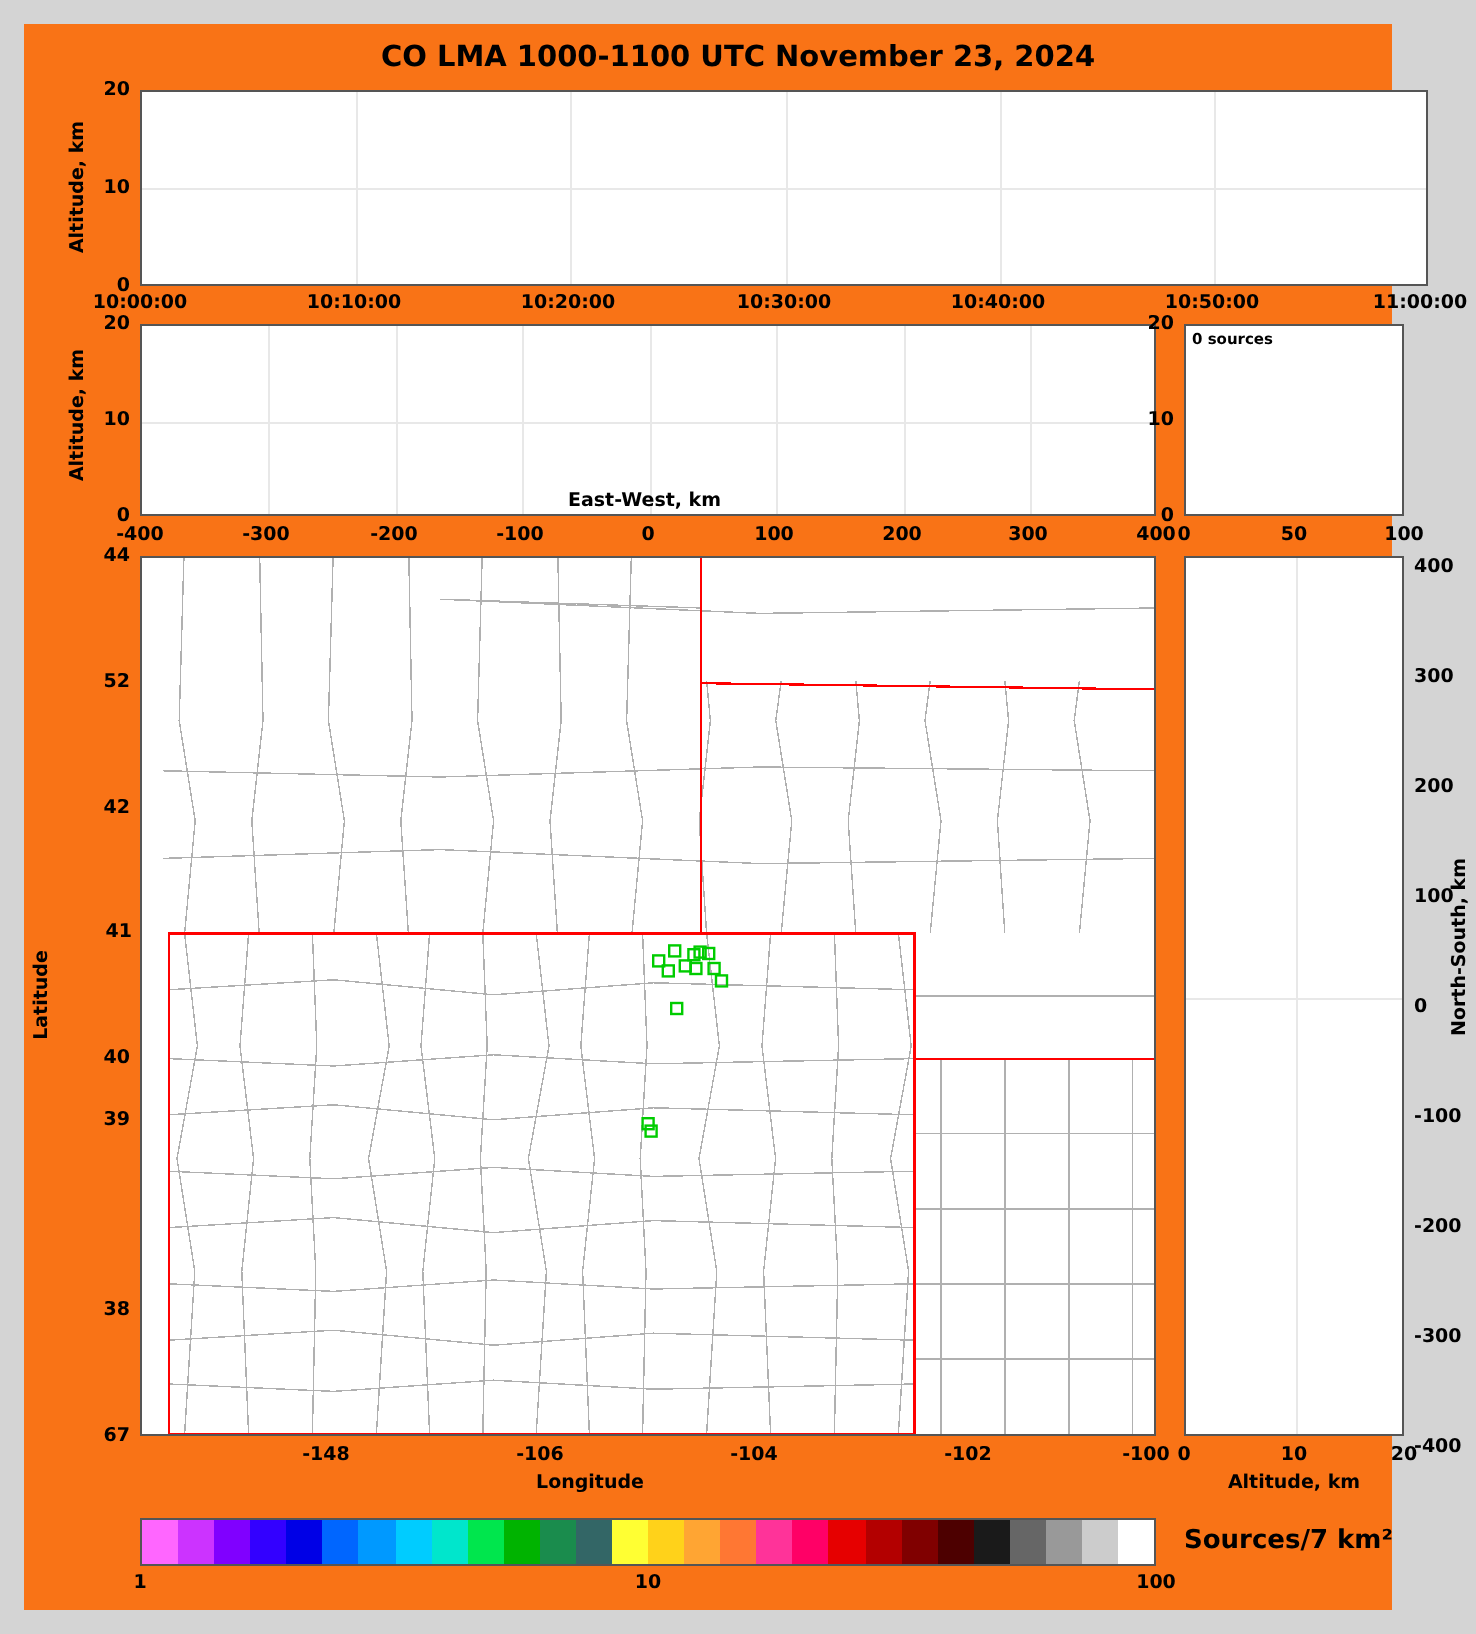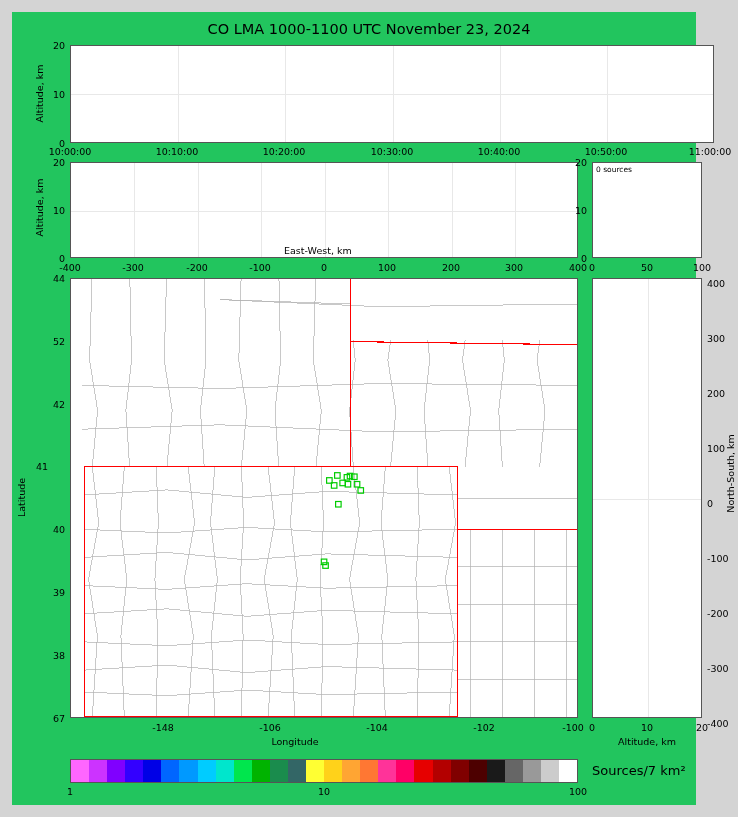--- a/index.html
+++ b/index.html
@@ -6,21 +6,22 @@
   body {
     width:738px; height:817px;
     background:#d4d4d4;
     font-family:"DejaVu Sans", sans-serif;
     overflow:hidden;
   }
   #page {
     position:absolute;
     left:12px; top:12px;
     width:684px; height:793px;
-    background:#22c55e;
+    background:#f97316;
+    font-weight:bold;
   }
   .axes {
     position:absolute;
     background:#ffffff;
     border:1px solid #555555;
     box-sizing:border-box;
   }
   .title {
     position:absolute;
     left:0; top:9px; width:714px;
@@ -351,23 +352,23 @@
           <rect x="287.0" y="208.7" width="5.5" height="5.5" fill="none" stroke="#00cc00" stroke-width="1.2"></rect>
           <rect x="264.6" y="222.5" width="5.5" height="5.5" fill="none" stroke="#00cc00" stroke-width="1.2"></rect>
           <rect x="250.3" y="280.1" width="5.5" height="5.5" fill="none" stroke="#00cc00" stroke-width="1.2"></rect>
           <rect x="251.8" y="283.8" width="5.5" height="5.5" fill="none" stroke="#00cc00" stroke-width="1.2"></rect>
         </g>
       </svg>
   </div>
 
   <div class="tl yr" style="left:34px; top:706px; width:19px;">67</div>
   <div class="tl yr" style="left:34px; top:643px; width:19px;">38</div>
-  <div class="tl yr" style="left:34px; top:580px; width:19px;text-align:right;">39</div>
+  <div class="tl yr" style="left:34px; top:548px; width:19px;text-align:right;">39</div>
   <div class="tl yr" style="left:34px; top:517px; width:19px;">40</div>
-  <div class="tl yr" style="left:17px; top:454px; width:19px;">41</div>
+  <div class="tl yr" style="left:35px; top:454px; width:19px;">41</div>
   <div class="tl yr" style="left:34px; top:392px; width:19px;">42</div>
   <div class="tl yr" style="left:34px; top:329px; width:19px;">52</div>
   <div class="tl yr" style="left:34px; top:266px; width:19px;">44</div>
 
   <div class="tl xc" style="left:151px; top:710px;">-148</div>
   <div class="tl xc" style="left:258px; top:710px;">-106</div>
   <div class="tl xc" style="left:365px; top:710px;">-104</div>
   <div class="tl xc" style="left:472px; top:710px;">-102</div>
   <div class="tl xc" style="left:561px; top:710px;">-100</div>
   <div class="alab rot" style="left:-21px; top:480px; width:60px; text-align:center;">Latitude</div>

